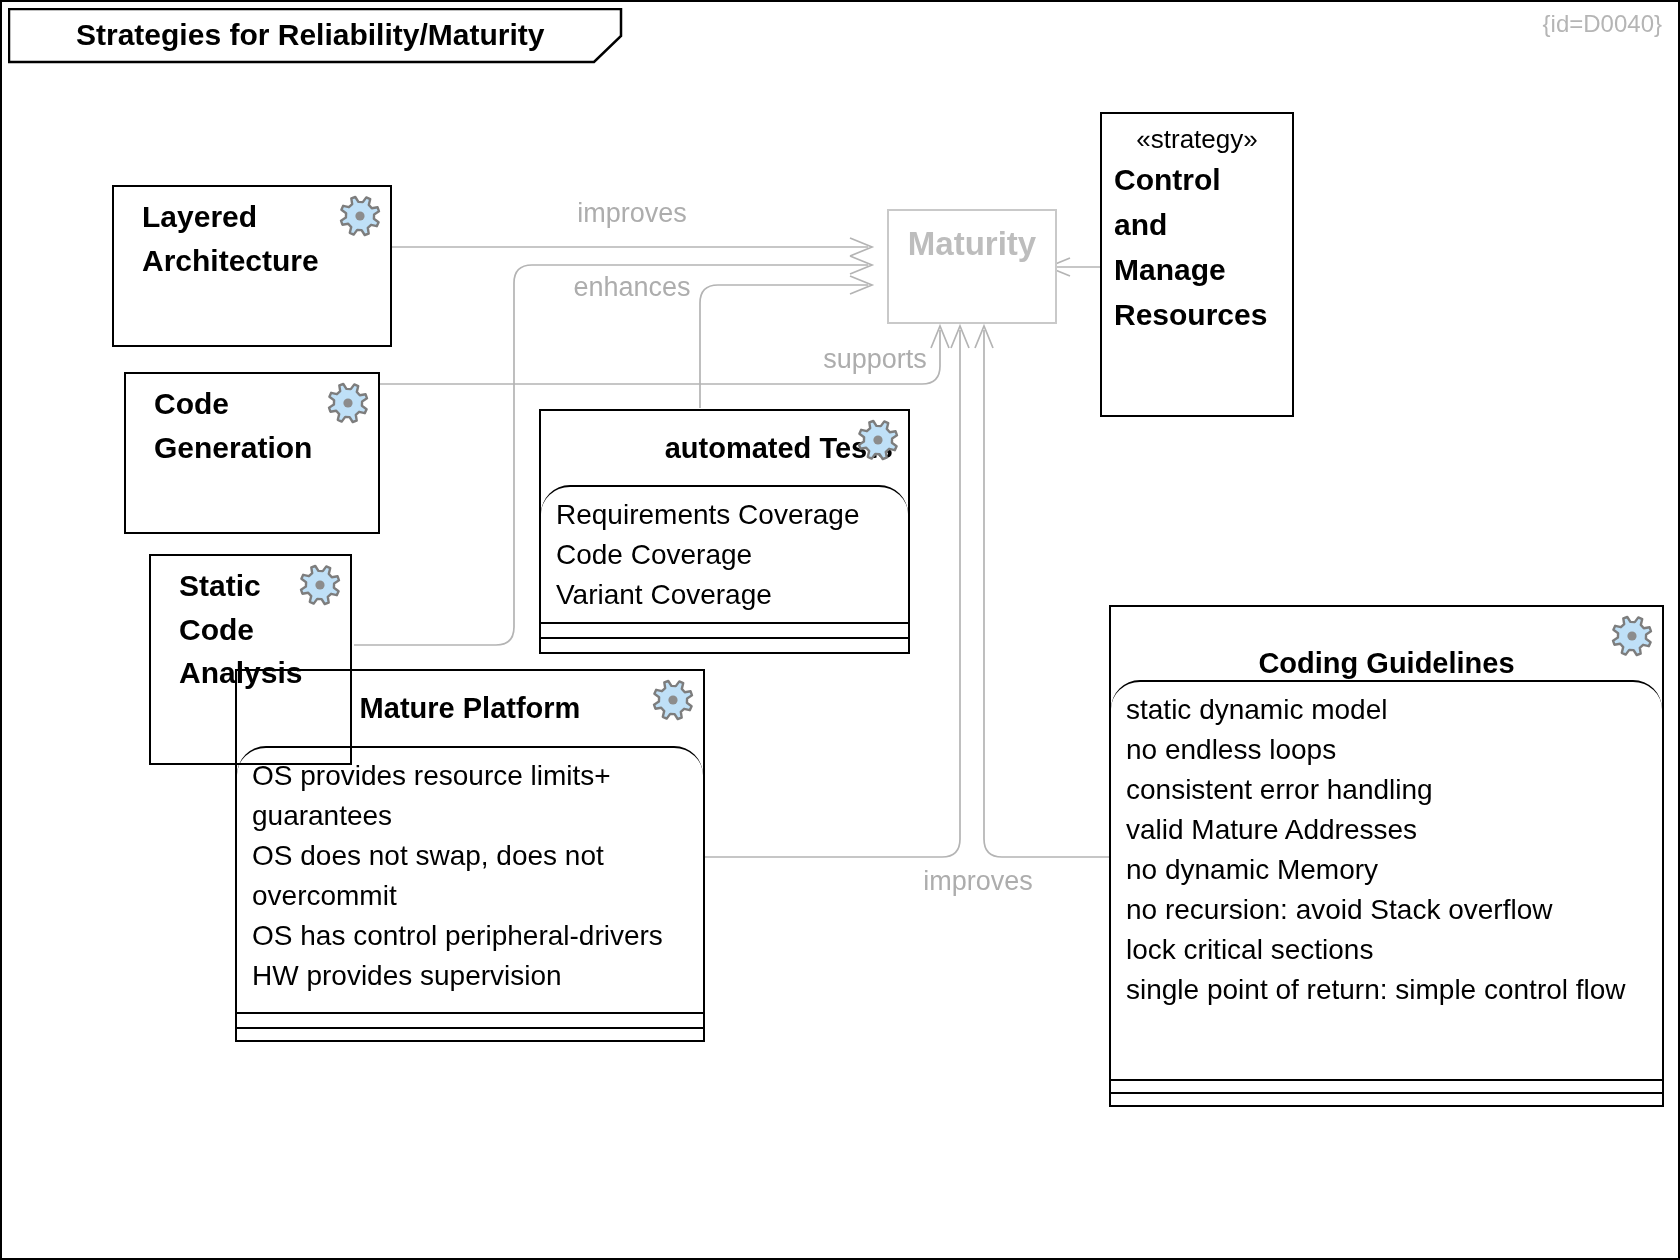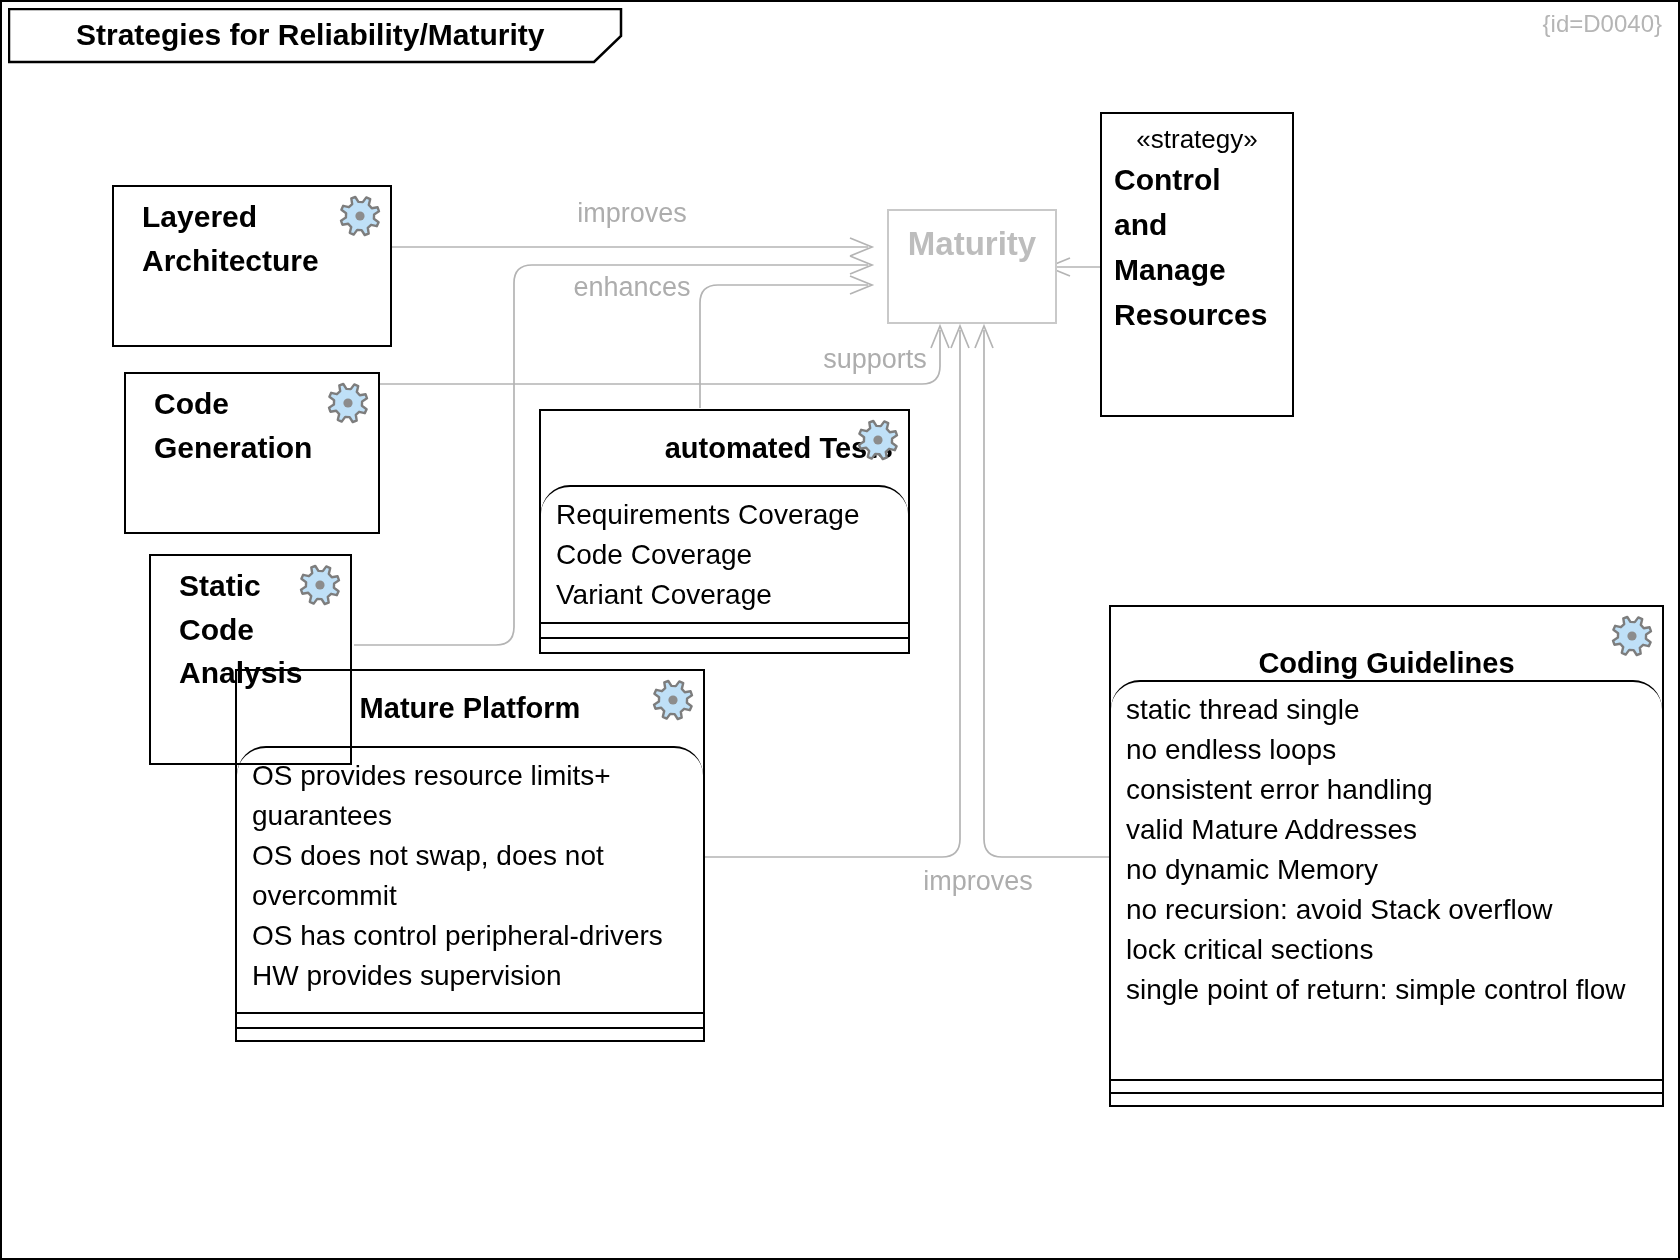--- a/index.html
+++ b/index.html
@@ -162,21 +162,21 @@
     <div class="klass-header centered">
       <span>Coding Guidelines</span>
       <span class="gear">
         <svg viewBox="0 0 44 44">
             <path class="gear-tooth-path" d="M33.8,14.2 L39.6,13.3 L41.0,17.3 L36.1,20.4 L35.9,24.8 L40.6,28.3 L38.8,32.2 L33.1,30.8 L29.8,33.8 L30.7,39.6 L26.7,41.0 L23.6,36.1 L19.2,35.9 L15.7,40.6 L11.8,38.8 L13.2,33.1 L10.2,29.8 L4.4,30.7 L3.0,26.7 L7.9,23.6 L8.1,19.2 L3.4,15.7 L5.2,11.8 L10.9,13.2 L14.2,10.2 L13.3,4.4 L17.3,3.0 L20.4,7.9 L24.8,8.1 L28.3,3.4 L32.2,5.2 L30.8,10.9 Z"></path>
             <circle class="gear-dot" cx="22" cy="22" r="4.6"></circle>
           </svg>
       </span>
     </div>
     <div class="klass-attrs">
-        <div class="attr-line">static thread single</div>
+        <div class="attr-line">static dynamic model</div>
         <div class="attr-line">no endless loops</div>
         <div class="attr-line">consistent error handling</div>
         <div class="attr-line">valid Mature Addresses</div>
         <div class="attr-line">no dynamic Memory</div>
         <div class="attr-line">no recursion: avoid Stack overflow</div>
         <div class="attr-line">lock critical sections</div>
         <div class="attr-line">single point of return: simple control flow</div>
       </div>
     <div class="compartment empty-strip thin"></div>
     <div class="compartment empty-strip thin"></div>

